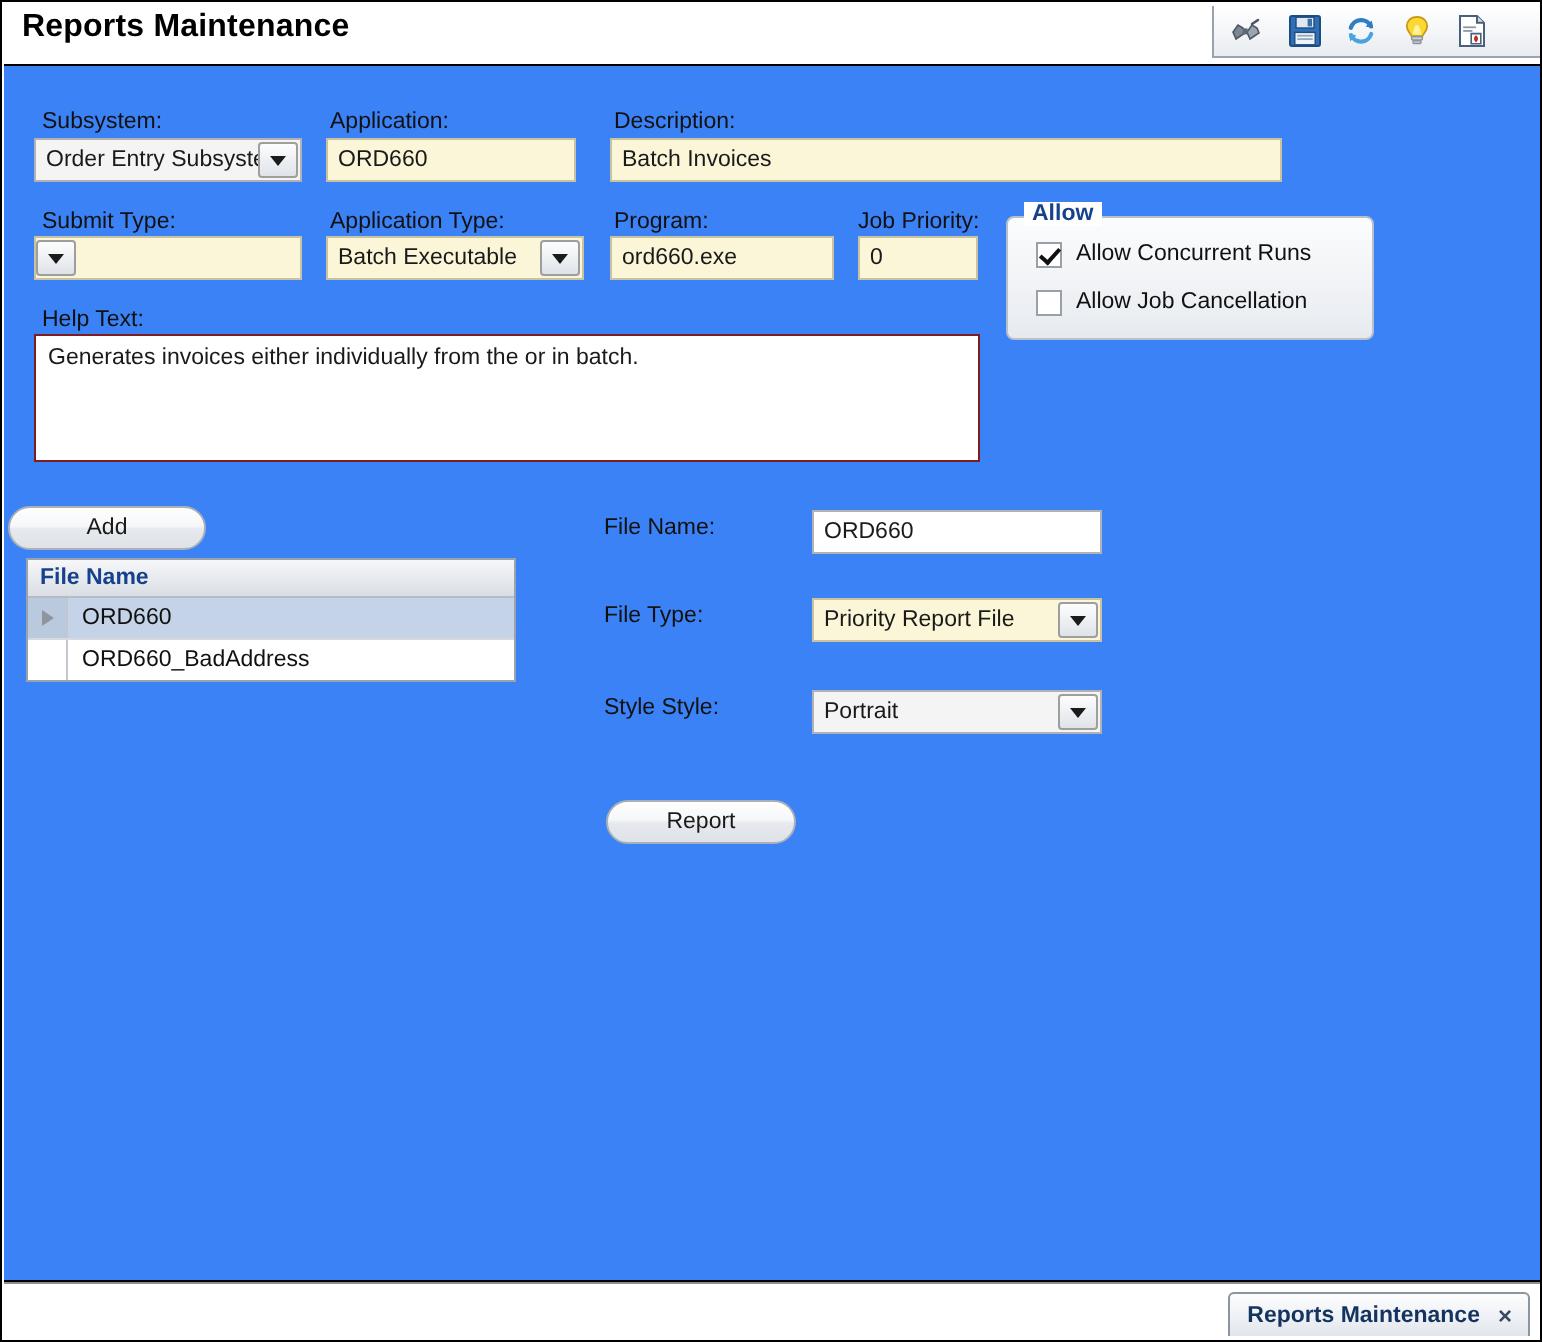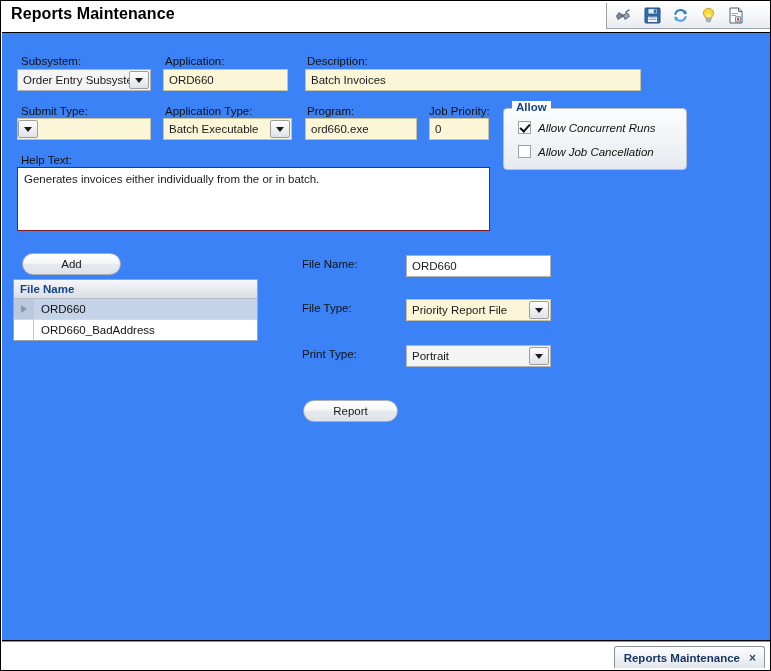--- a/index.html
+++ b/index.html
@@ -163,24 +163,23 @@
     padding: 0 4px;
     background: #ffffff;
     font-size: 11.5px;
     font-weight: bold;
     color: #16418c;
     white-space: nowrap;
   }
   .chkrow {
     position: absolute;
     display: flex;
-    align-items: flex-end;
+    align-items: flex-start;
     gap: 7px;
     white-space: nowrap;
-    font-style: italic;
   }
   .chkbox {
     width: 13px; height: 13px;
     box-sizing: border-box;
     border: 1px solid #9aa0a6;
     background: #ffffff;
     position: relative;
     flex: 0 0 13px;
   }
   .chkbox.checked::after {
@@ -415,21 +414,21 @@
 
       <div class="chkrow" style="left:14px; top:36px;">
         <span class="chkbox"></span>
         <span class="chklabel">Allow Job Cancellation</span>
       </div>
     </div>
 
     <div class="lbl" style="left:19px; top:121px;">Help Text:</div>
     <div id="helptext-box" style="left:15px; top:134px; width:473px; height:64px;">Generates invoices either individually from the or in batch.</div>
 
-    <div class="gbtn" style="left:20px; top:220px; width:99px; height:22px;">Add</div>
+    <div class="gbtn" style="left:2px; top:220px; width:99px; height:22px;">Add</div>
 
     <div id="filegrid" style="left:11px; top:246px; width:245px; height:62px;">
       <div id="grid-header">
         <div class="hcell">File Name</div>
       </div>
       <div class="grow selected">
         <div class="rowind">
           <span class="arrow"></span>
         </div>
         <div class="gcell">ORD660</div>
@@ -444,21 +443,21 @@
     <div class="tbox" style="left:404px; top:222px; width:145px;">ORD660</div>
 
     <div class="lbl" style="left:300px; top:269px;">File Type:</div>
     <div class="combo yellow" style="left:404px; top:266px; width:145px;">
       <div class="combo-text">Priority Report File</div>
       <div class="combo-btn">
         <span class="caret"></span>
       </div>
     </div>
 
-    <div class="lbl" style="left:300px; top:315px;">Print Type:</div>
+    <div class="lbl" style="left:300px; top:315px;">Style Style:</div>
     <div class="combo" style="left:404px; top:312px; width:145px;">
       <div class="combo-text">Portrait</div>
       <div class="combo-btn">
         <span class="caret"></span>
       </div>
     </div>
 
     <div class="gbtn" style="left:301px; top:367px; width:95px; height:22px;">Report</div>
 
   </div>

